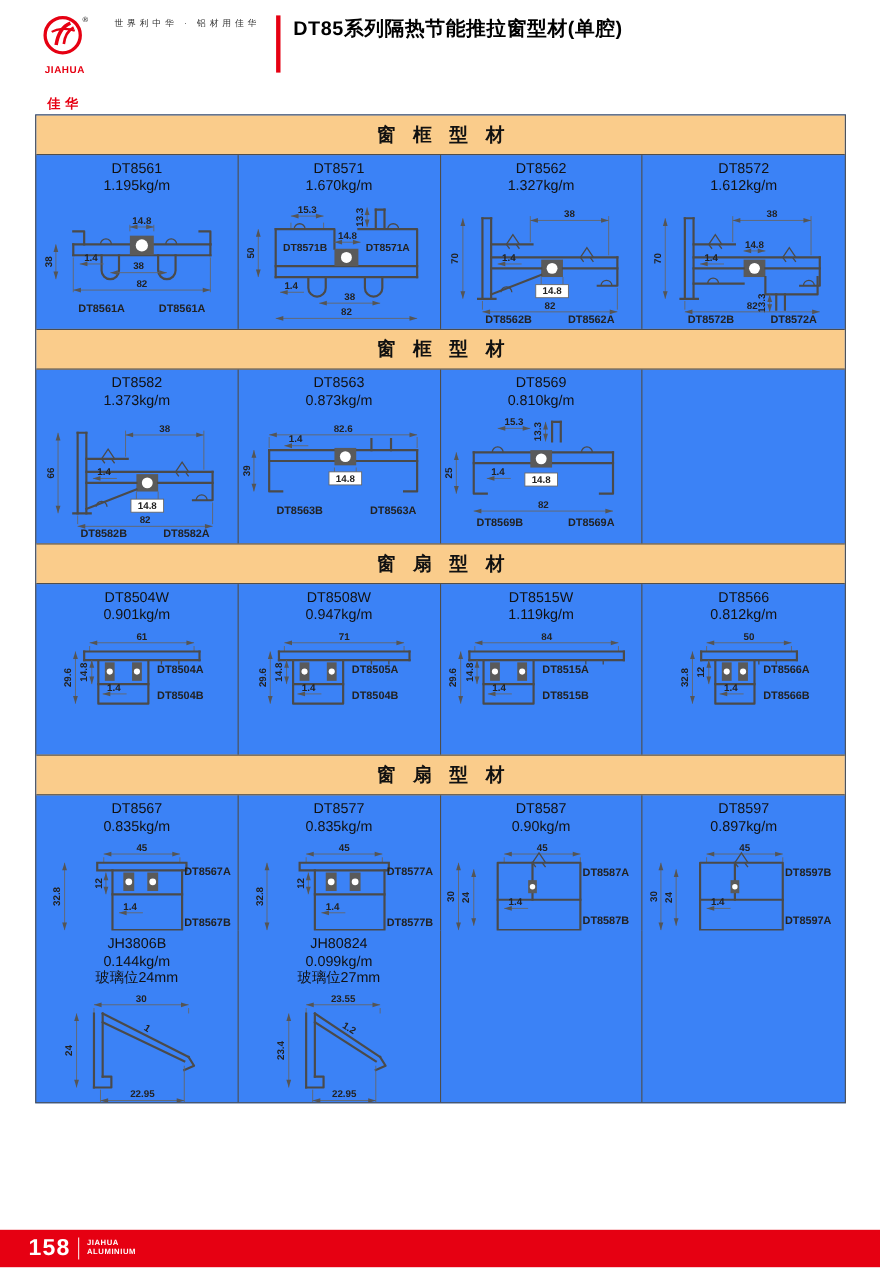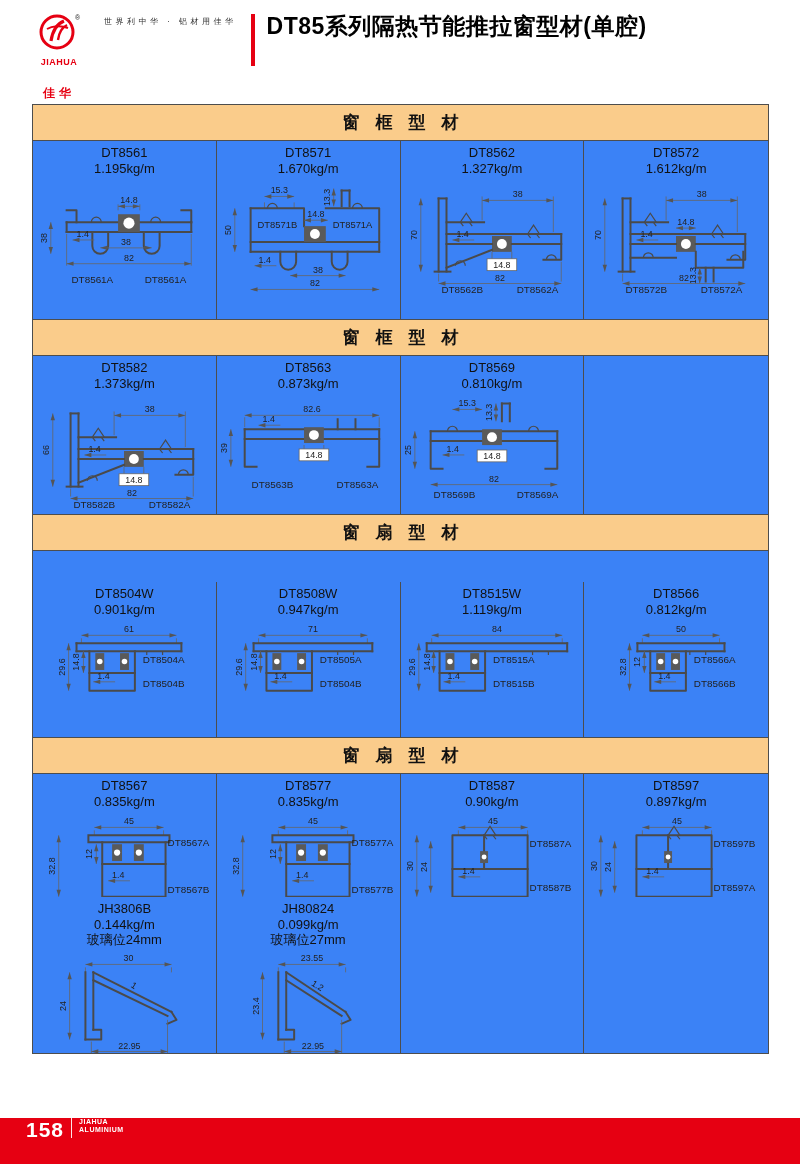--- a/index.html
+++ b/index.html
@@ -8,45 +8,45 @@
   
   .hdr{position:absolute;left:28px;top:12px;right:20px;height:82px;display:flex;align-items:flex-start;}
   .logo{width:62px;text-align:center;flex:0 0 auto;}
   .logo-en{font-size:9px;font-weight:bold;color:#e60012;letter-spacing:.5px;margin-top:1px;}
   .logo-cn{font-size:12px;font-weight:bold;color:#e60012;letter-spacing:4px;margin-top:18px;}
   .brandwrap{margin-left:10px;flex:0 0 auto;}
   .brand{font-size:34px;font-weight:bold;color:#111;letter-spacing:2px;line-height:40px;}
   .slogan{font-size:8px;color:#333;letter-spacing:3.5px;margin-top:4px;padding-left:4px;}
   .hdr-div{width:4px;height:52px;background:#e60012;margin:2px 12px 0 14px;flex:0 0 auto;}
   .titlewrap{flex:1;}
-  .title{font-size:23px;font-weight:bold;color:#000;line-height:28px;letter-spacing:.5px;}
+  .title{font-size:18px;font-weight:bold;color:#000;line-height:28px;letter-spacing:.5px;}
   .subtitle{font-size:10.5px;color:#222;margin-top:5px;word-spacing:2px;}
   
   #catalog{position:absolute;left:32px;top:104px;width:735px;border:1px solid #4d4d4d;background:#3b82f6;}
   .sec-h{height:35px;background:#facc8b;display:flex;align-items:center;justify-content:center;
          font-size:17px;font-weight:bold;color:#111;letter-spacing:16px;text-indent:16px;
          border-bottom:1px solid #4d4d4d;}
   .sec-h + .sec-row{border-top:none;}
   .sec-row{display:grid;grid-template-columns:repeat(4,1fr);}
   .sec-row + .sec-h{border-top:1px solid #4d4d4d;}
   .cell{border-right:1px solid #4d4d4d;box-sizing:border-box;padding-top:4px;overflow:hidden;}
   .cell:nth-child(4n){border-right:none;}
   .code,.weight,.note{text-align:center;font-size:13px;line-height:15.5px;color:#111;}
-  .draw{margin-top:4px;text-align:left;}
+  .draw{margin-top:4px;text-align:left;font-weight:bold;}
   .draw svg{display:block;margin:0 auto;}
   svg .pf{stroke:#4a4a4a;stroke-width:2;fill:none;stroke-linecap:square;stroke-linejoin:round;}
   svg .pf2{stroke:#4a4a4a;stroke-width:1.2;fill:none;}
   svg .dl{stroke:#666;stroke-width:0.8;}
   svg text{fill:#222;}
   svg .dt{font-size:9px;}
   svg .il{font-size:9.5px;}
   svg .lb{font-size:10px;}
   
-  .footer{position:absolute;left:0;right:0;top:1118px;height:46px;background:#e60012;
-          display:flex;align-items:flex-start;color:#fff;}
+  .footer{position:absolute;left:0;right:0;top:1118px;height:34px;background:#e60012;
+          display:flex;align-items:center;color:#fff;}
   .pagenum{font-size:21px;font-weight:bold;margin-left:26px;letter-spacing:1px;}
   .foot-div{width:1px;height:20px;background:#fff;margin:0 7px;opacity:.9;}
   .foot-brand{font-size:7px;line-height:8px;letter-spacing:.5px;font-weight:bold;}
   .foot-note{flex:1;text-align:center;font-size:10px;letter-spacing:1.5px;padding:0 30px 0 60px;}
 </style>
 </head>
 <body>
 
 <div class="hdr">
   <div class="logo">
@@ -64,21 +64,21 @@
     <div class="slogan">世界利中华 · 铝材用佳华</div>
   </div>
   <div class="hdr-div"></div>
   <div class="titlewrap">
     <div class="title">DT85系列隔热节能推拉窗型材(单腔)</div>
   </div>
 </div>
 
 <div id="catalog">
     <div class="sec-h">窗框型材</div>
-    <div class="sec-row" style="height: 178px;">
+    <div class="sec-row" style="height: 158px;">
       <div class="cell">
         <div class="code">DT8561</div>
         <div class="weight">1.195kg/m</div>
         <div class="draw">
           <svg viewBox="0 0 184 112" width="182" height="112">
             <line x1="86" y1="30" x2="86" y2="24" class="dl"></line>
             <line x1="108" y1="30" x2="108" y2="24" class="dl"></line>
             <line x1="86" y1="26" x2="108" y2="26" class="dl"></line>
             <polygon points="86,26 93,23.8 93,28.2" fill="#555"></polygon>
             <polygon points="108,26 101,23.8 101,28.2" fill="#555"></polygon>
@@ -389,21 +389,21 @@
             <polygon points="158,90 151,87.8 151,92.2" fill="#555"></polygon>
             <text x="94" y="87" text-anchor="middle" class="dt">82</text>
             <text x="54" y="104" text-anchor="middle" class="lb">DT8569B</text>
             <text x="138" y="104" text-anchor="middle" class="lb">DT8569A</text>
           </svg>
         </div>
       </div>
       <div class="cell"></div>
     </div>
     <div class="sec-h">窗扇型材</div>
-    <div class="sec-row" style="height: 155px; margin-top: 31px;">
+    <div class="sec-row" style="height: 155px;">
       <div class="cell">
         <div class="code">DT8504W</div>
         <div class="weight">0.901kg/m</div>
         <div class="draw">
           <svg viewBox="0 0 184 90" width="182" height="90">
             <line x1="49" y1="17" x2="49" y2="22" class="dl"></line>
             <line x1="145" y1="17" x2="145" y2="22" class="dl"></line>
             <line x1="49" y1="14" x2="145" y2="14" class="dl"></line>
             <polygon points="49,14 56,11.8 56,16.2" fill="#555"></polygon>
             <polygon points="145,14 138,11.8 138,16.2" fill="#555"></polygon>

